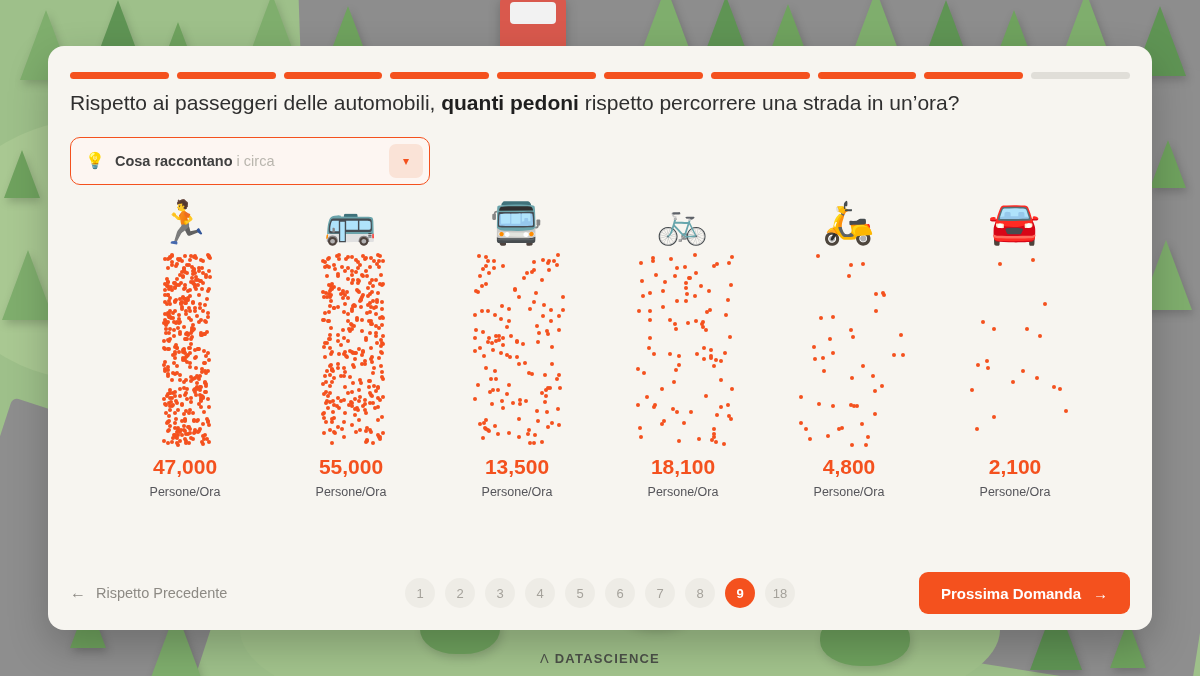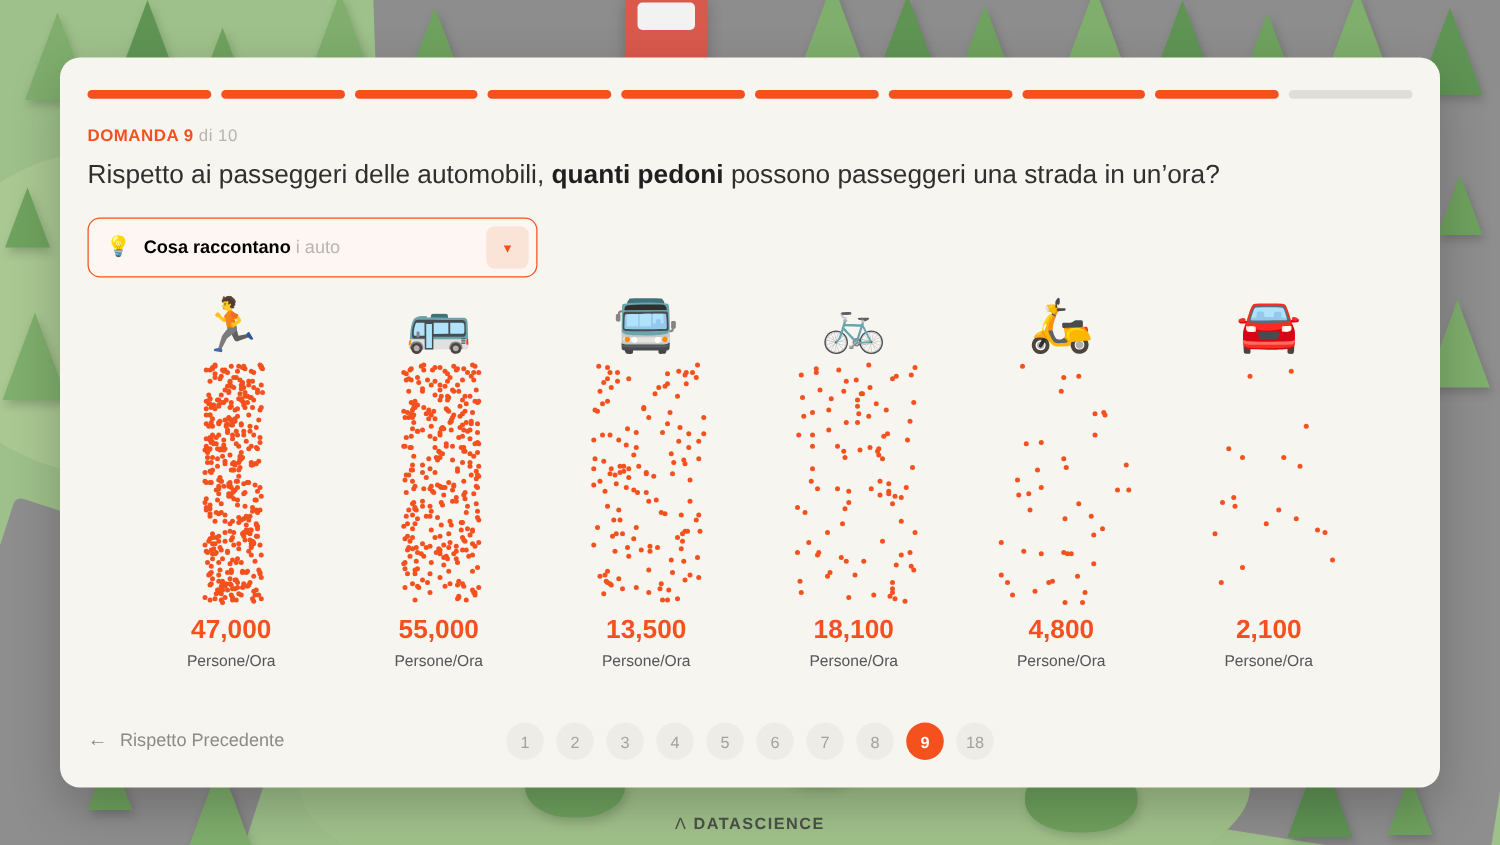--- a/index.html
+++ b/index.html
@@ -129,21 +129,21 @@
     padding: 0 6px 0 14px;
     background: #fdf6f2;
     gap: 10px;
   }
   .insight .bulb { font-size: 16px; line-height: 1; }
   .insight .txt {
     flex: 1;
     font-size: 14.5px;
     color: #b9b6ae;
   }
-  .insight .txt b { color: #000000; font-weight: 700; }
+  .insight .txt b { color: #404040; font-weight: 700; }
   .insight .chev {
     width: 34px; height: 34px;
     border-radius: 7px;
     background: #fae3d7;
     color: #f4511e;
     display: flex; align-items: center; justify-content: center;
     font-size: 12px;
   }
 
   
@@ -299,35 +299,30 @@
       <div class="seg done"></div>
       <div class="seg done"></div>
       <div class="seg done"></div>
       <div class="seg done"></div>
       <div class="seg done"></div>
       <div class="seg done"></div>
       <div class="seg"></div>
     </div>
 
   <div class="content">
-    <div class="q-label">
-      <b><span>DOMANDA</span>
-      <span>9</span></b>
-      <span>di 10</span>
-    </div>
 
     <div class="q-title">
-      <span>Rispetto ai passeggeri delle automobili, </span><b>quanti pedoni</b><span> possono passeggeri una strada in un’ora?</span>
+      <span>Rispetto ai passeggeri delle automobili, </span><b>quanti pedoni</b><span> rispetto percorrere una strada in un’ora?</span>
     </div>
 
     <div class="mid-row">
 
       <div class="insight">
         <span class="bulb">💡</span>
-        <span class="txt"><b>Cosa raccontano</b><span> i auto</span></span>
+        <span class="txt"><b>Cosa raccontano</b><span> i circa</span></span>
         <span class="chev">▾</span>
       </div>
     </div>
 
     <div class="chart" id="chart">
         <div class="col">
           <div class="icon">🏃</div>
           <div class="dots">
             <i style="left: 54.6px; top: 106.6px;"></i>
             <i style="left: 37.2px; top: 46.4px;"></i>
@@ -1421,19 +1416,23 @@
         <div class="pg">2</div>
         <div class="pg">3</div>
         <div class="pg">4</div>
         <div class="pg">5</div>
         <div class="pg">6</div>
         <div class="pg">7</div>
         <div class="pg">8</div>
         <div class="pg active">9</div>
         <div class="pg">18</div>
       </div>
+    <button class="next-btn">
+      <span>Prossima Domanda</span>
+      <span>→</span>
+    </button>
   </div>
 </div>
 
 <div class="brand">
   <span class="mark">Λ</span>
   <span>DATASCIENCE</span>
 </div>
 
 </body></html>

